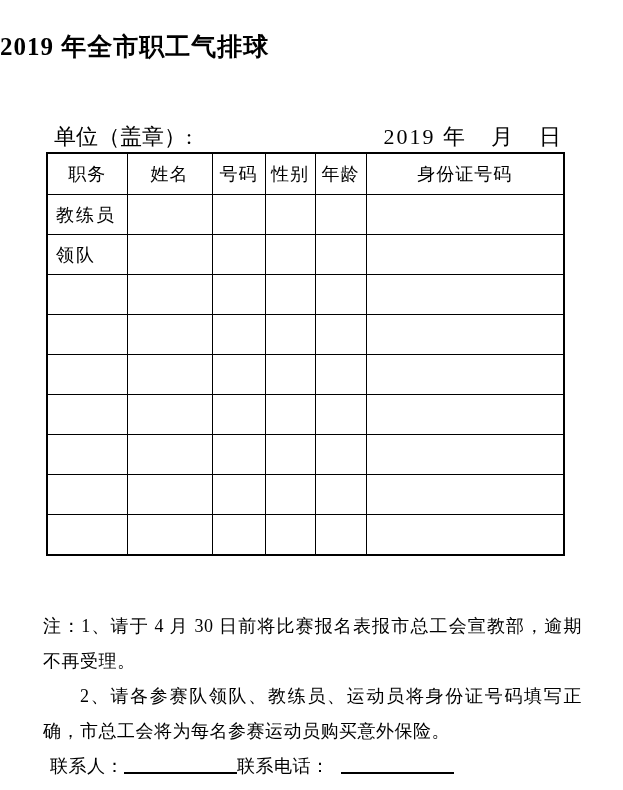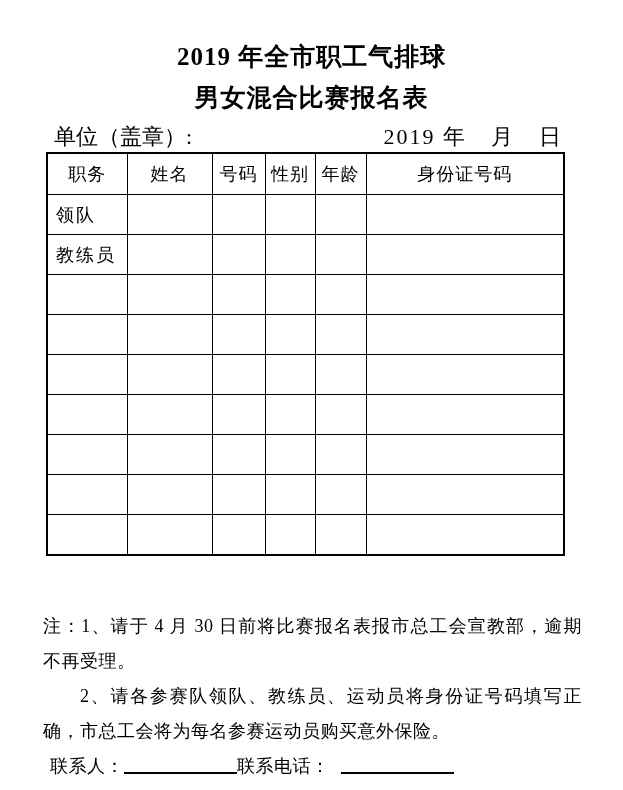--- a/index.html
+++ b/index.html
@@ -10,22 +10,22 @@
   .page {
     position: relative;
     width: 623px;
     height: 790px;
     background: #ffffff;
     color: #000000;
     font-family: "Liberation Serif", "DejaVu Serif", serif;
     overflow: hidden;
   }
   .title-block {
-    padding-top: 36px;
-    text-align: center;
+    padding-top: 26px;
+    text-align: left;
     font-weight: bold;
     font-size: 25px;
     line-height: 41px;
     letter-spacing: 1px;
   }
   .meta-row {
     position: absolute;
     left: 54px;
     top: 122px;
     width: 509px;
@@ -108,21 +108,20 @@
     margin-left: 11px;
   }
 </style>
 </head>
 <body>
 
 <div class="page">
 
   <div class="title-block">
     <div>2019 年全市职工气排球</div>
-    <div>男女混合比赛报名表</div>
   </div>
 
   <div class="meta-row">
     <span class="unit">单位（盖章）:</span>
     <span class="date">2019 年　月　日</span>
   </div>
 
   <table class="roster">
     <colgroup>
       <col style="width:80px">
@@ -137,29 +136,29 @@
           <th>职务</th>
           <th>姓名</th>
           <th>号码</th>
           <th>性别</th>
           <th>年龄</th>
           <th>身份证号码</th>
         </tr>
     </thead>
     <tbody>
         <tr>
+          <td class="position-cell">教练员</td>
+          <td></td>
+          <td></td>
+          <td></td>
+          <td></td>
+          <td></td>
+        </tr>
+        <tr>
           <td class="position-cell">领队</td>
-          <td></td>
-          <td></td>
-          <td></td>
-          <td></td>
-          <td></td>
-        </tr>
-        <tr>
-          <td class="position-cell">教练员</td>
           <td></td>
           <td></td>
           <td></td>
           <td></td>
           <td></td>
         </tr>
         <tr>
           <td class="position-cell"></td>
           <td></td>
           <td></td>

